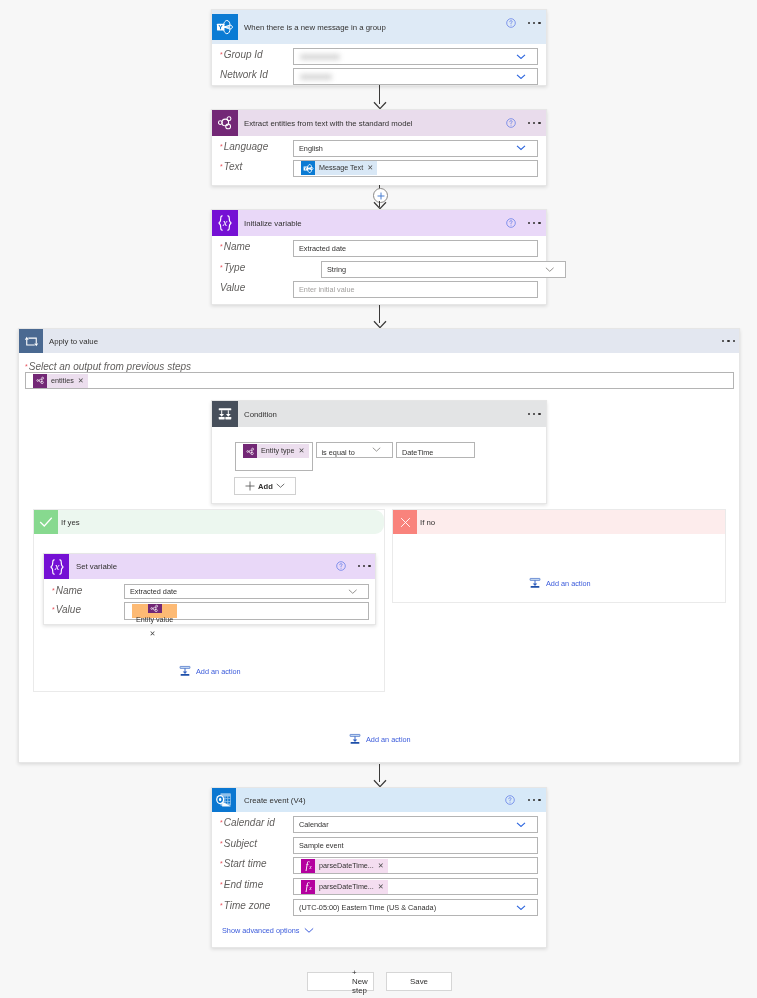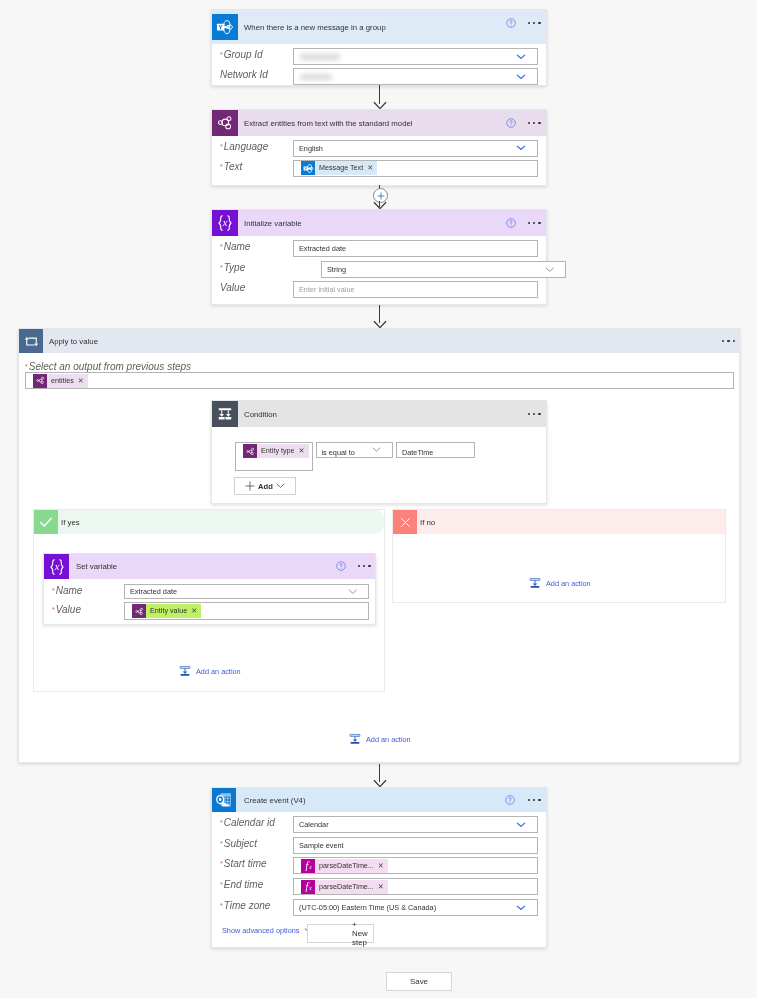--- a/index.html
+++ b/index.html
@@ -401,21 +401,21 @@
           <span class="val">Extracted date</span>
           <svg class="chev" width="9.5" height="5.4" viewBox="0 0 12 7" style="margin-top:-2.7px">
             <path d="M1 1 L6 5.6 L11 1" fill="none" stroke="#8a8886" stroke-width="1.2"></path>
           </svg>
         </div>
     <div class="frow" style="left:8px;top:25.5px;">
           <span class="req">*</span>
           <span class="flabel">Value</span>
         </div>
     <div class="fctl" style="left:80px;top:23px;width:245px;height:18px;">
-          <span class="token" style="background:#bef264;">
+          <span class="token" style="background:#fdba74;flex-direction:column;">
             <span class="tokicon" style="background:#732876;">
               <svg width="9" height="9" viewBox="0 0 24 24">
 <circle cx="4.6" cy="12" r="2.4" fill="none" stroke="#fff" stroke-width="1.8"></circle>
 <circle cx="12.2" cy="12.4" r="3.6" fill="none" stroke="#fff" stroke-width="1.8"></circle>
 <circle cx="17.6" cy="5.8" r="2.6" fill="none" stroke="#fff" stroke-width="1.8"></circle>
 <circle cx="16.4" cy="17.2" r="3.1" fill="none" stroke="#fff" stroke-width="1.8"></circle>
 <line x1="7" y1="12" x2="8.8" y2="12.2" stroke="#fff" stroke-width="1.8"></line>
 <line x1="14.8" y1="10.2" x2="15.9" y2="8.1" stroke="#fff" stroke-width="1.8"></line>
 <line x1="13.6" y1="15.4" x2="14.5" y2="15.2" stroke="#fff" stroke-width="1.8"></line>
 </svg>
@@ -564,19 +564,19 @@
           </svg>
         </div>
     <div class="advlink" style="left:10px;top:114px;">
           <span>Show advanced options</span>
           <svg width="10" height="7" viewBox="0 0 12 7" style="margin-left:5px;">
             <path d="M1 1 L6 5.6 L11 1" fill="none" stroke="#3b5bdb" stroke-width="1.2"></path>
           </svg>
         </div>
   </div>
 </div>
-<div class="btn" style="left:307px;top:924px;width:67px;height:19px;padding-left:44px;">
+<div class="btn" style="left:307px;top:972px;width:67px;height:19px;padding-left:44px;">
       <span>+ New step</span>
     </div>
 <div class="btn" style="left:386px;top:972px;width:66px;height:19px;">
       <span>Save</span>
     </div>
 </div>
 
 </body></html>

